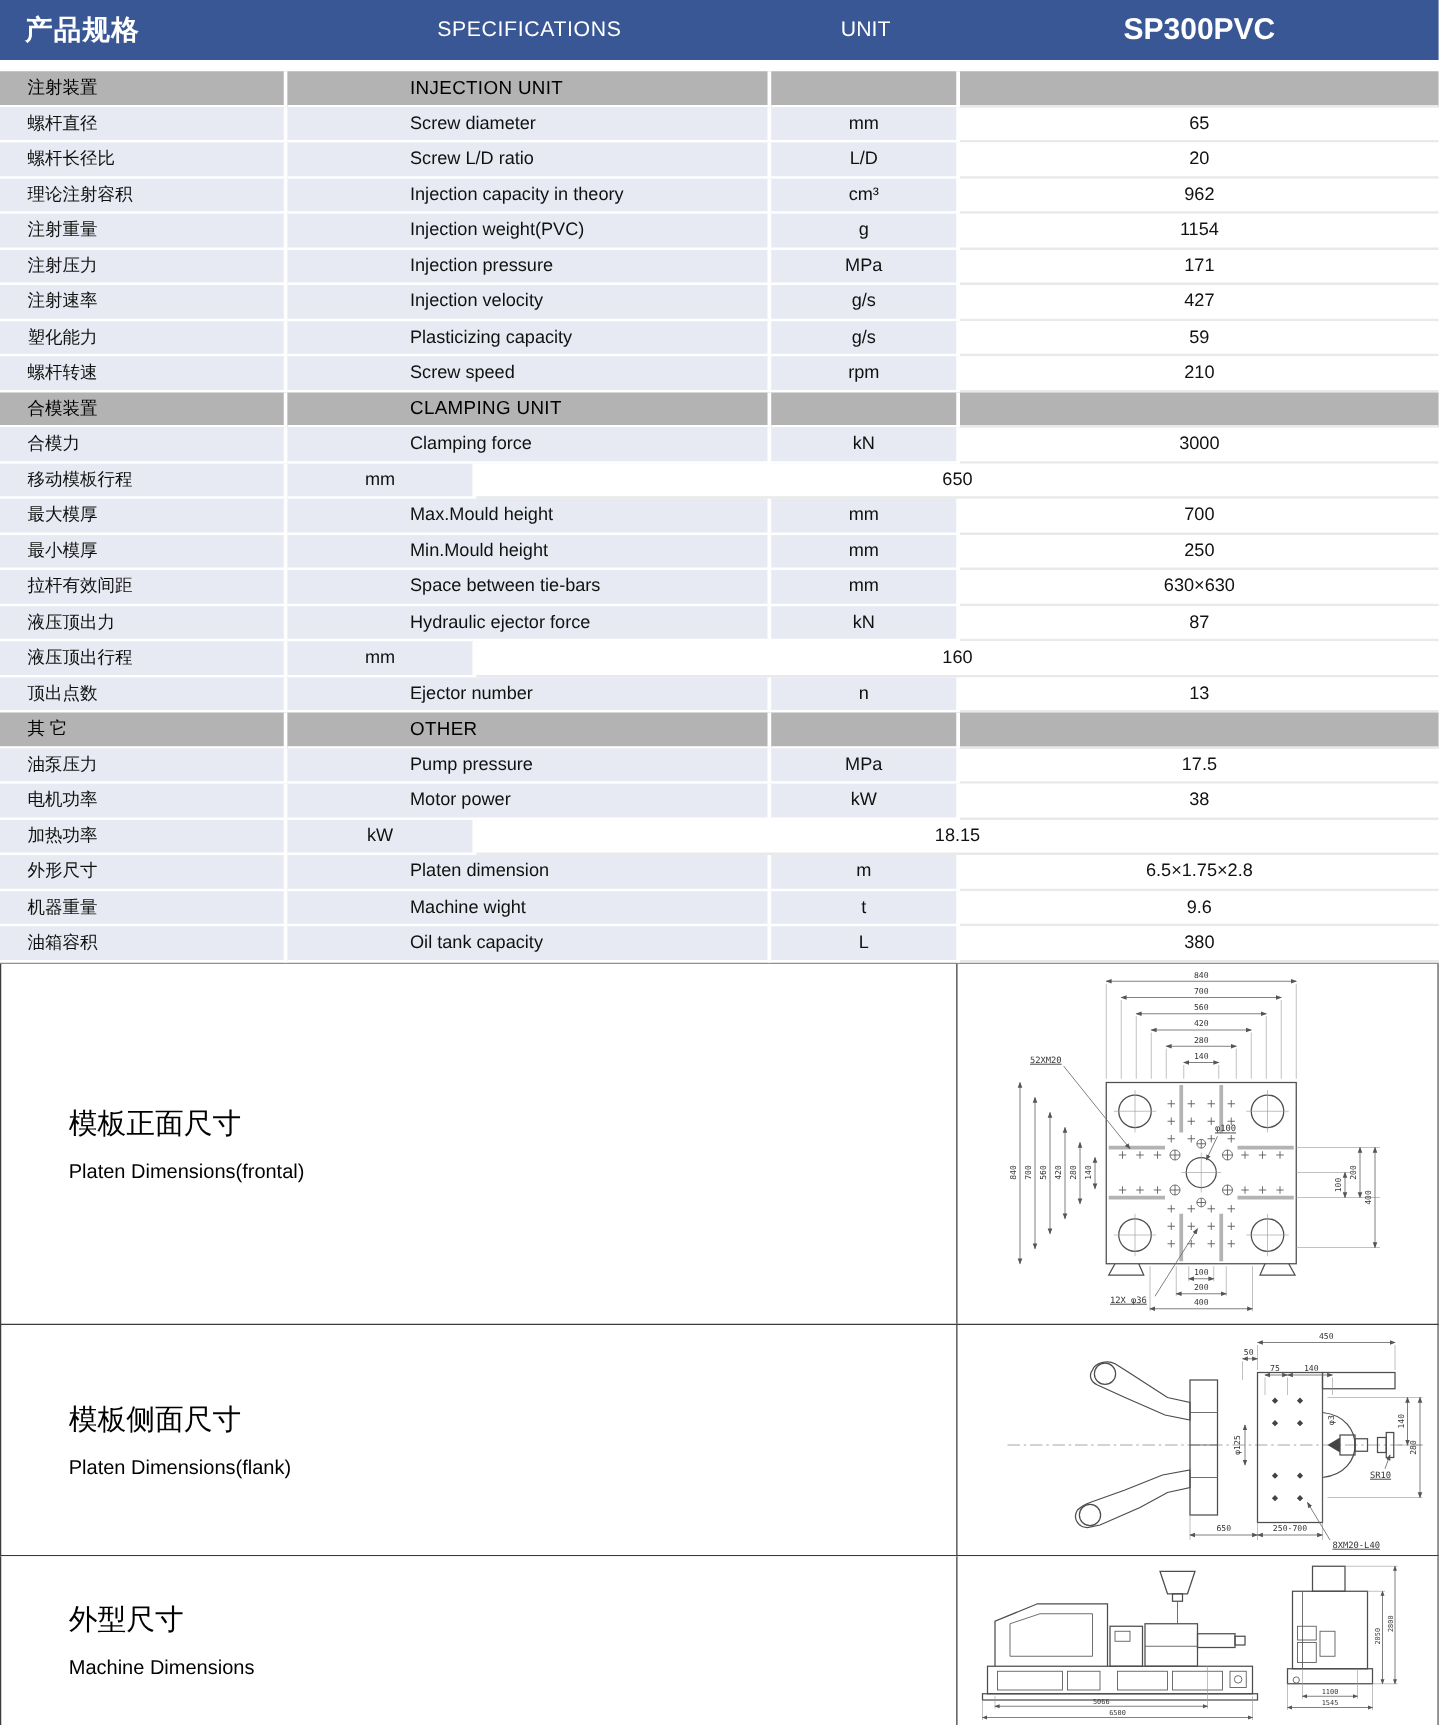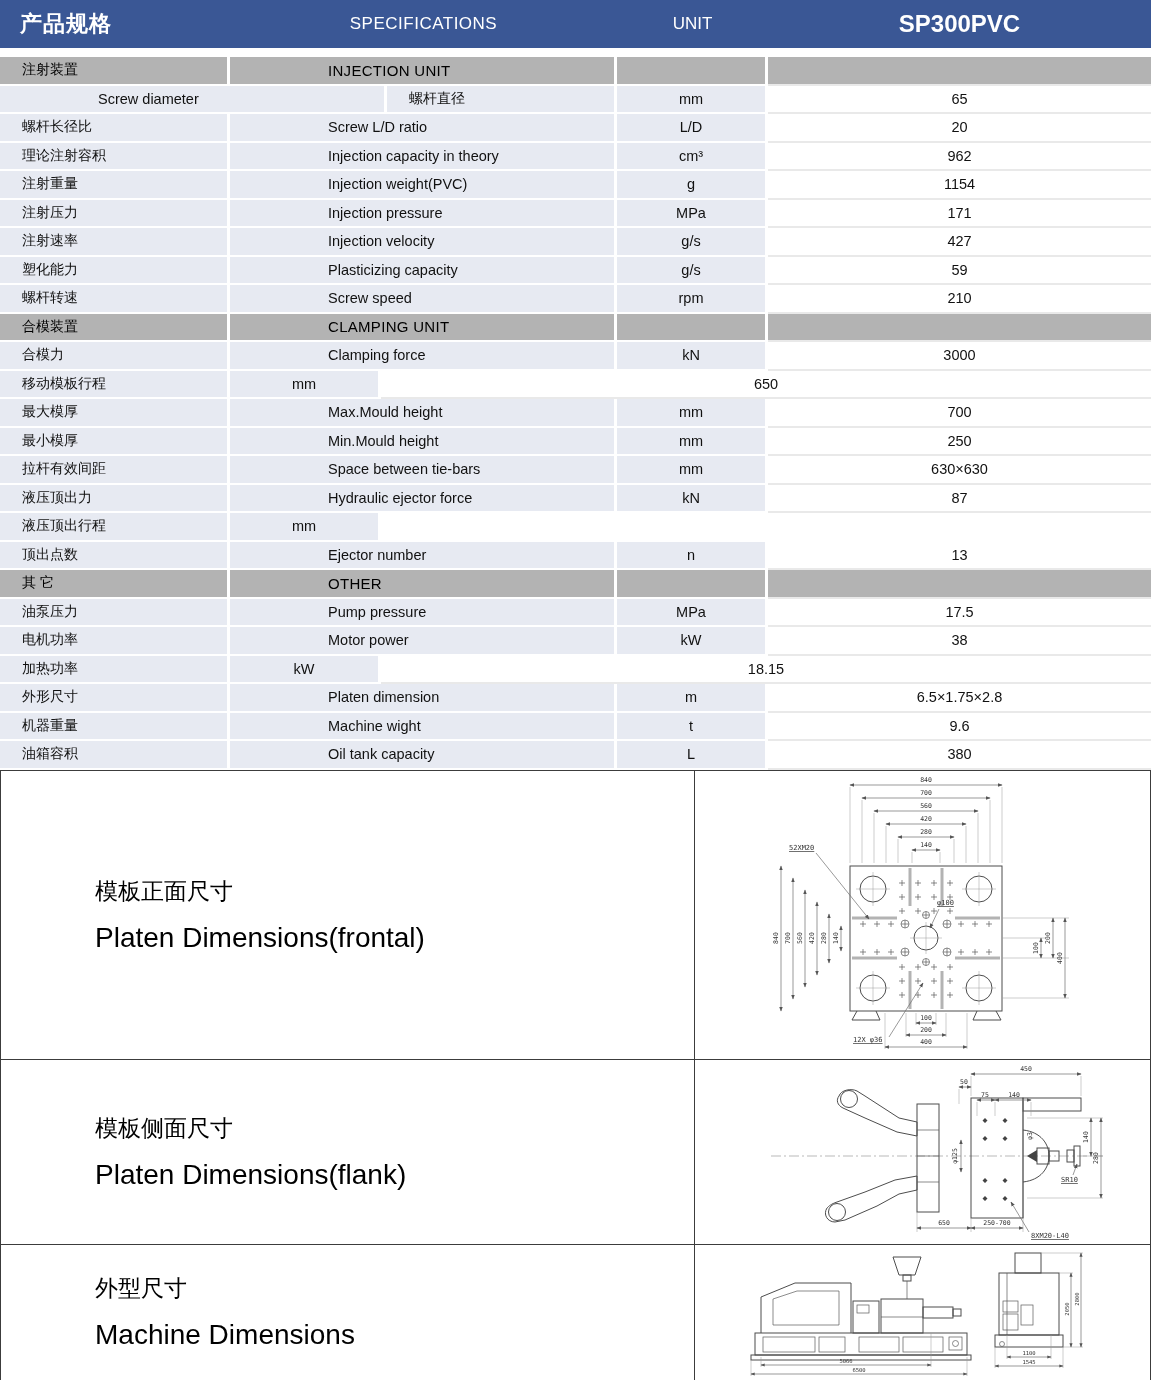--- a/index.html
+++ b/index.html
@@ -20,23 +20,23 @@
   .c3{width:151px;justify-content:center;background:var(--row-bg,#e7eaf2)}
   .c4{flex:1;justify-content:center;background:#fff;border-right:none;border-bottom:2px solid #e9e9e9}
   .row.section .cell{background:var(--section-bg,#b3b3b3);font-weight:normal;color:#000}
   .row.section .c2{font-size:15px;letter-spacing:.3px}
 
   .figs{border-top:1px solid #3c3c3c}
   .figrow{display:flex;border:1px solid #3c3c3c;border-top:none;background:#fff}
   .figrow.a{height:289px}
   .figrow.b{height:185px}
   .figrow.c{height:136px}
-  .flabel{width:694px;border-right:1px solid #3c3c3c;display:flex;flex-direction:column;justify-content:center;padding-left:94px}
+  .flabel{width:765px;border-right:1px solid #3c3c3c;display:flex;flex-direction:column;justify-content:center;padding-left:54px}
   .flabel .cn{font-size:23px;color:#000}
-  .flabel .en{font-size:28px;color:#000;margin-top:15px}
+  .flabel .en{font-size:16px;color:#000;margin-top:15px}
   .fdraw{flex:1;display:flex;align-items:center;justify-content:center}
 
   svg{display:block}
   svg text{font-family:"DejaVu Sans Mono",monospace;fill:#333}
   .oln{stroke:#4d4d4d;stroke-width:1;fill:none}
   .thin{stroke:#5a5a5a;stroke-width:.7;fill:none}
   .dim{stroke:#6e6e6e;stroke-width:.7;fill:none}
   .ext{stroke:#9a9a9a;stroke-width:.5;fill:none}
   .ctr{stroke:#8a8a8a;stroke-width:.6;fill:none;stroke-dasharray:10 3 2 3}
   .bar{stroke:#b3b3b3;stroke-width:3;fill:none}
@@ -58,22 +58,22 @@
   <div class="gap"></div>
 
   <div id="specTable">
       <div class="row section">
         <div class="cell c1">注射装置</div>
         <div class="cell c2">INJECTION UNIT</div>
         <div class="cell c3"></div>
         <div class="cell c4"></div>
       </div>
       <div class="row data">
+        <div class="cell c1">螺杆直径</div>
         <div class="cell c2">Screw diameter</div>
-        <div class="cell c1">螺杆直径</div>
         <div class="cell c3">mm</div>
         <div class="cell c4">65</div>
       </div>
       <div class="row data">
         <div class="cell c1">螺杆长径比</div>
         <div class="cell c2">Screw L/D ratio</div>
         <div class="cell c3">L/D</div>
         <div class="cell c4">20</div>
       </div>
       <div class="row data">
@@ -149,20 +149,21 @@
       </div>
       <div class="row data">
         <div class="cell c1">液压顶出力</div>
         <div class="cell c2">Hydraulic ejector force</div>
         <div class="cell c3">kN</div>
         <div class="cell c4">87</div>
       </div>
       <div class="row data">
         <div class="cell c1">液压顶出行程</div>
         <div class="cell c3">mm</div>
+        <div class="cell c4">160</div>
       </div>
       <div class="row data">
         <div class="cell c1">顶出点数</div>
         <div class="cell c2">Ejector number</div>
         <div class="cell c3">n</div>
         <div class="cell c4">13</div>
       </div>
       <div class="row section">
         <div class="cell c1">其  它</div>
         <div class="cell c2">OTHER</div>

